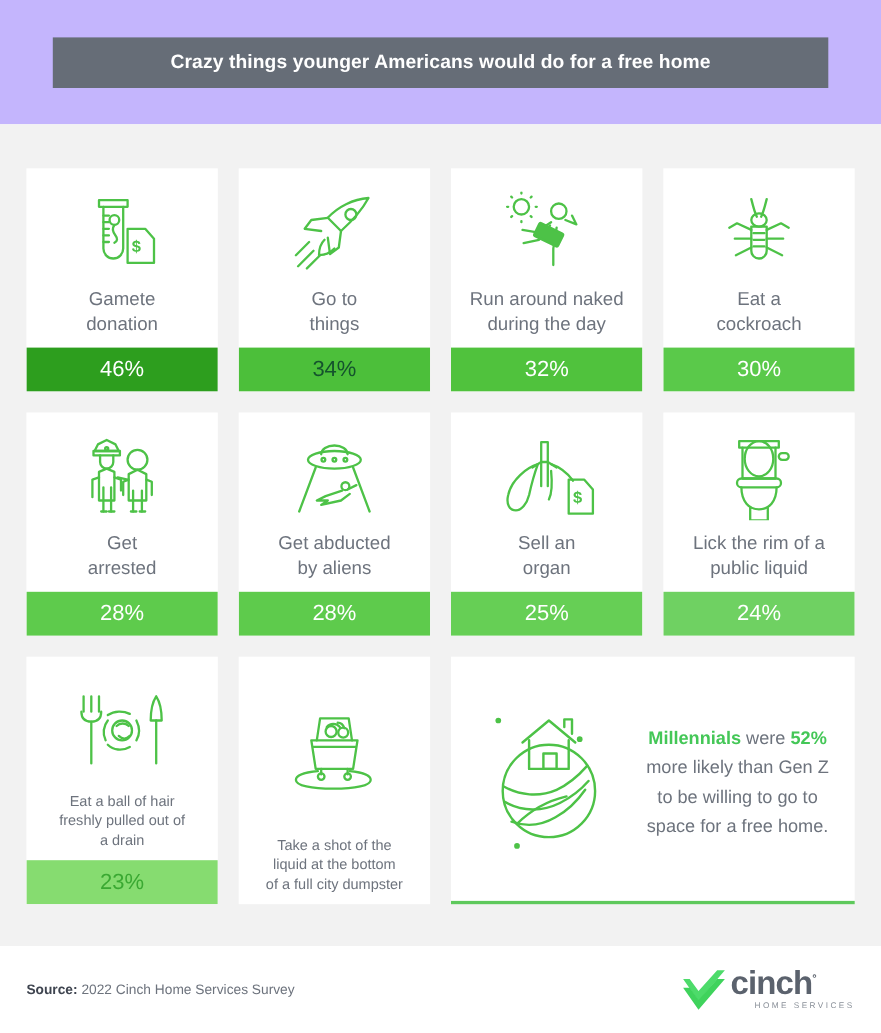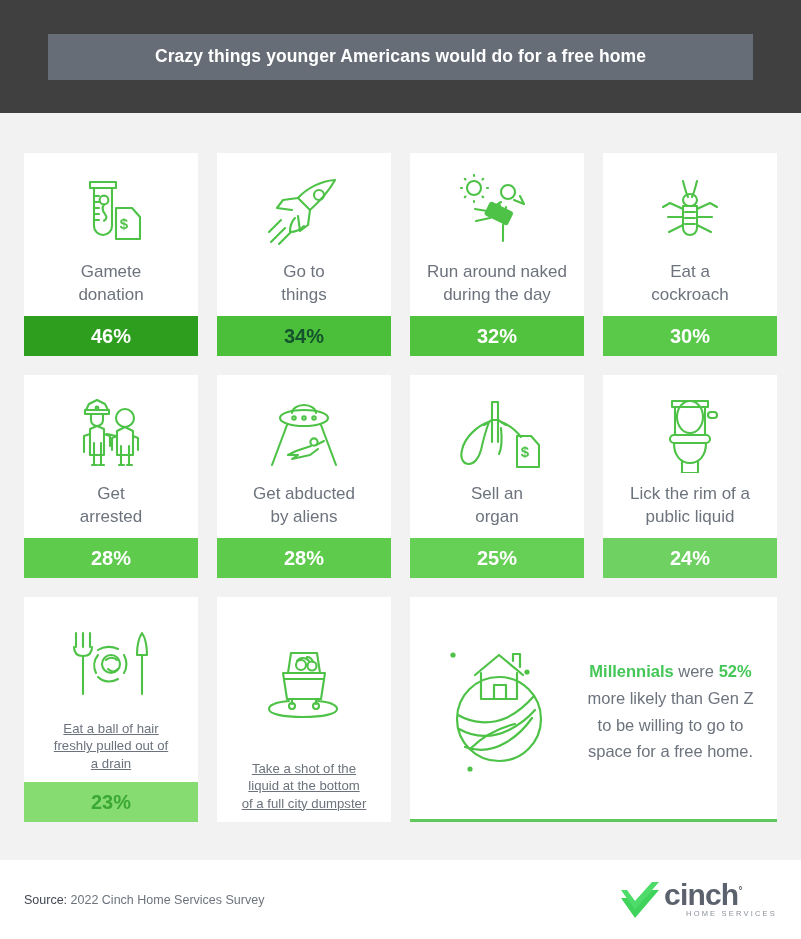--- a/index.html
+++ b/index.html
@@ -9,21 +9,21 @@
     height: 939px;
     background: #ffffff;
     font-family: "Liberation Sans", sans-serif;
     overflow: hidden;
     position: relative;
   }
 
   
   .header-zone {
     height: 113px;
-    background: #404040;
+    background: #c4b5fd;
     display: flex;
     align-items: center;
     justify-content: center;
     padding: 4px 48px;
   }
   .title-bar {
     width: 100%;
     height: 46px;
     background: #666d77;
     display: flex;
@@ -66,28 +66,28 @@
     padding-top: 12px;
   }
   .card-label {
     text-align: center;
     color: #6d737d;
     font-size: 17px;
     line-height: 1.32;
     padding: 0 8px 10px 8px;
     min-height: 46px;
   }
-  .card-label.three-line { min-height: 62px; font-size: 13.2px; text-decoration: underline; }
+  .card-label.three-line { min-height: 62px; font-size: 13.2px; }
   .card-bar {
     height: 40px;
     display: flex;
     align-items: center;
     justify-content: center;
     font-size: 20px;
-    font-weight: bold;
+    font-weight: normal;
     color: #ffffff;
   }
 
   
   .card.tall { height: 225px; }
 
   
   .callout {
     grid-column: 3 / span 2;
     background: #ffffff;
@@ -127,21 +127,21 @@
     background: #ffffff;
     display: flex;
     align-items: center;
     justify-content: space-between;
     padding: 0 24px 0 24px;
   }
   .source {
     color: #6d737d;
     font-size: 12.5px;
   }
-  .source b { color: #3f4550; font-weight: normal; }
+  .source b { color: #3f4550; font-weight: bold; }
 
   .logo { display: flex; align-items: center; gap: 2px; }
   .logo-word {
     color: #5b626d;
     font-size: 30px;
     font-weight: bold;
     letter-spacing: -0.8px;
     line-height: 0.9;
   }
   .logo-sup { font-size: 10px; vertical-align: super; }

